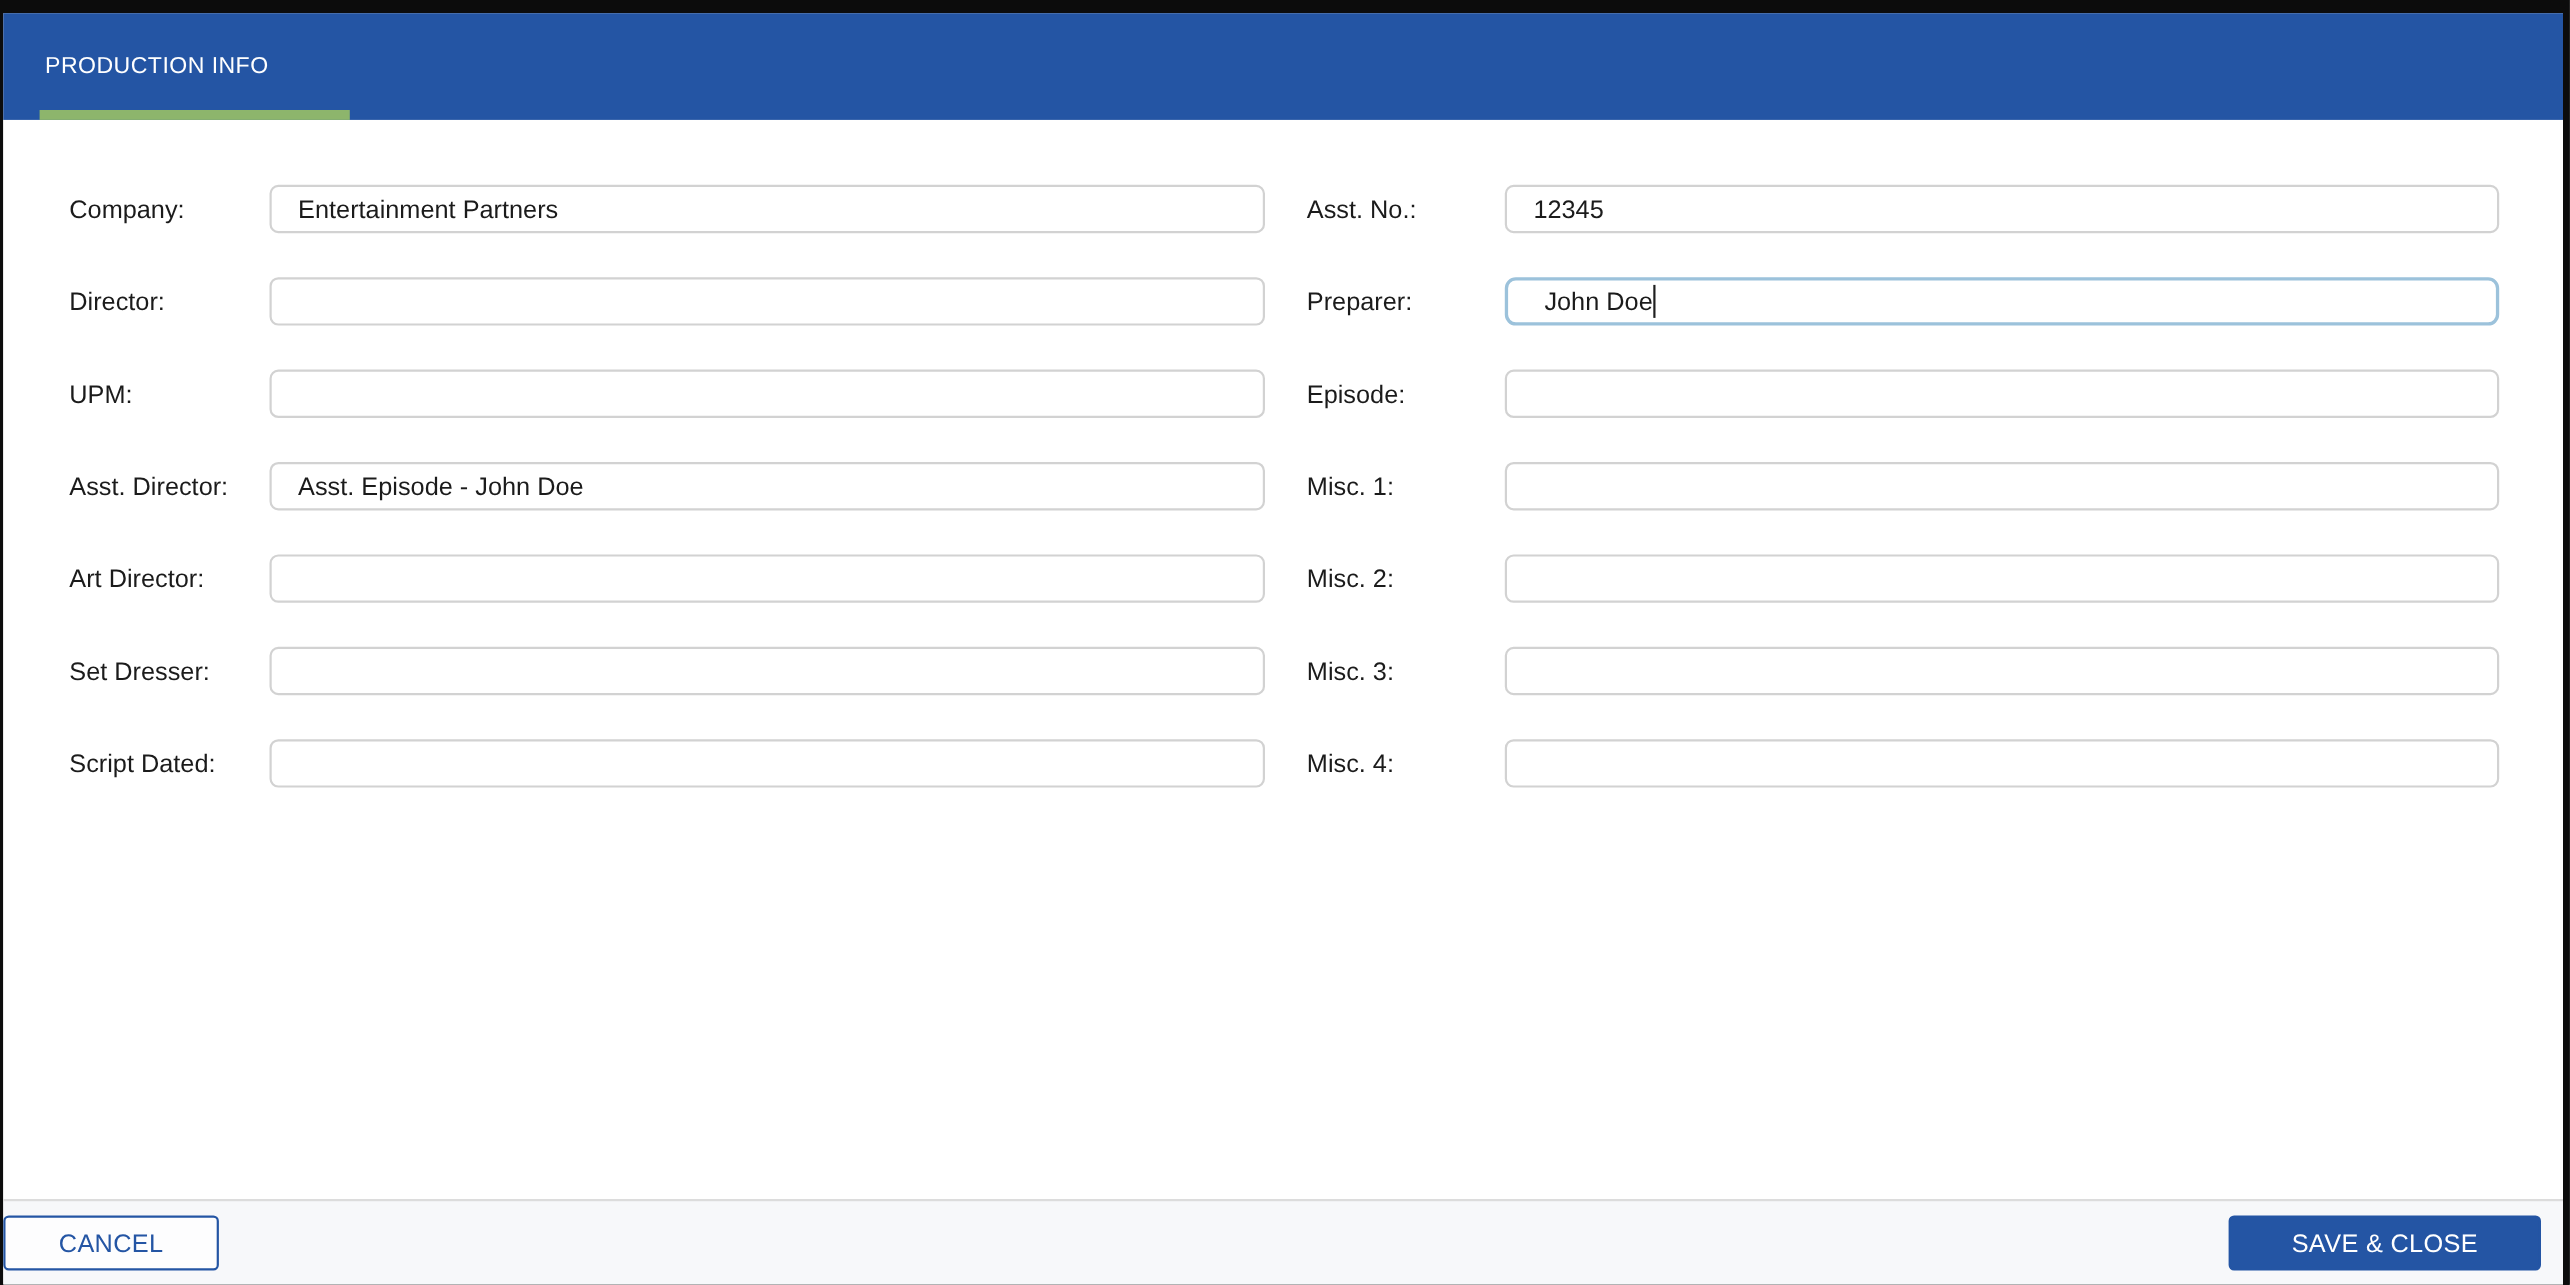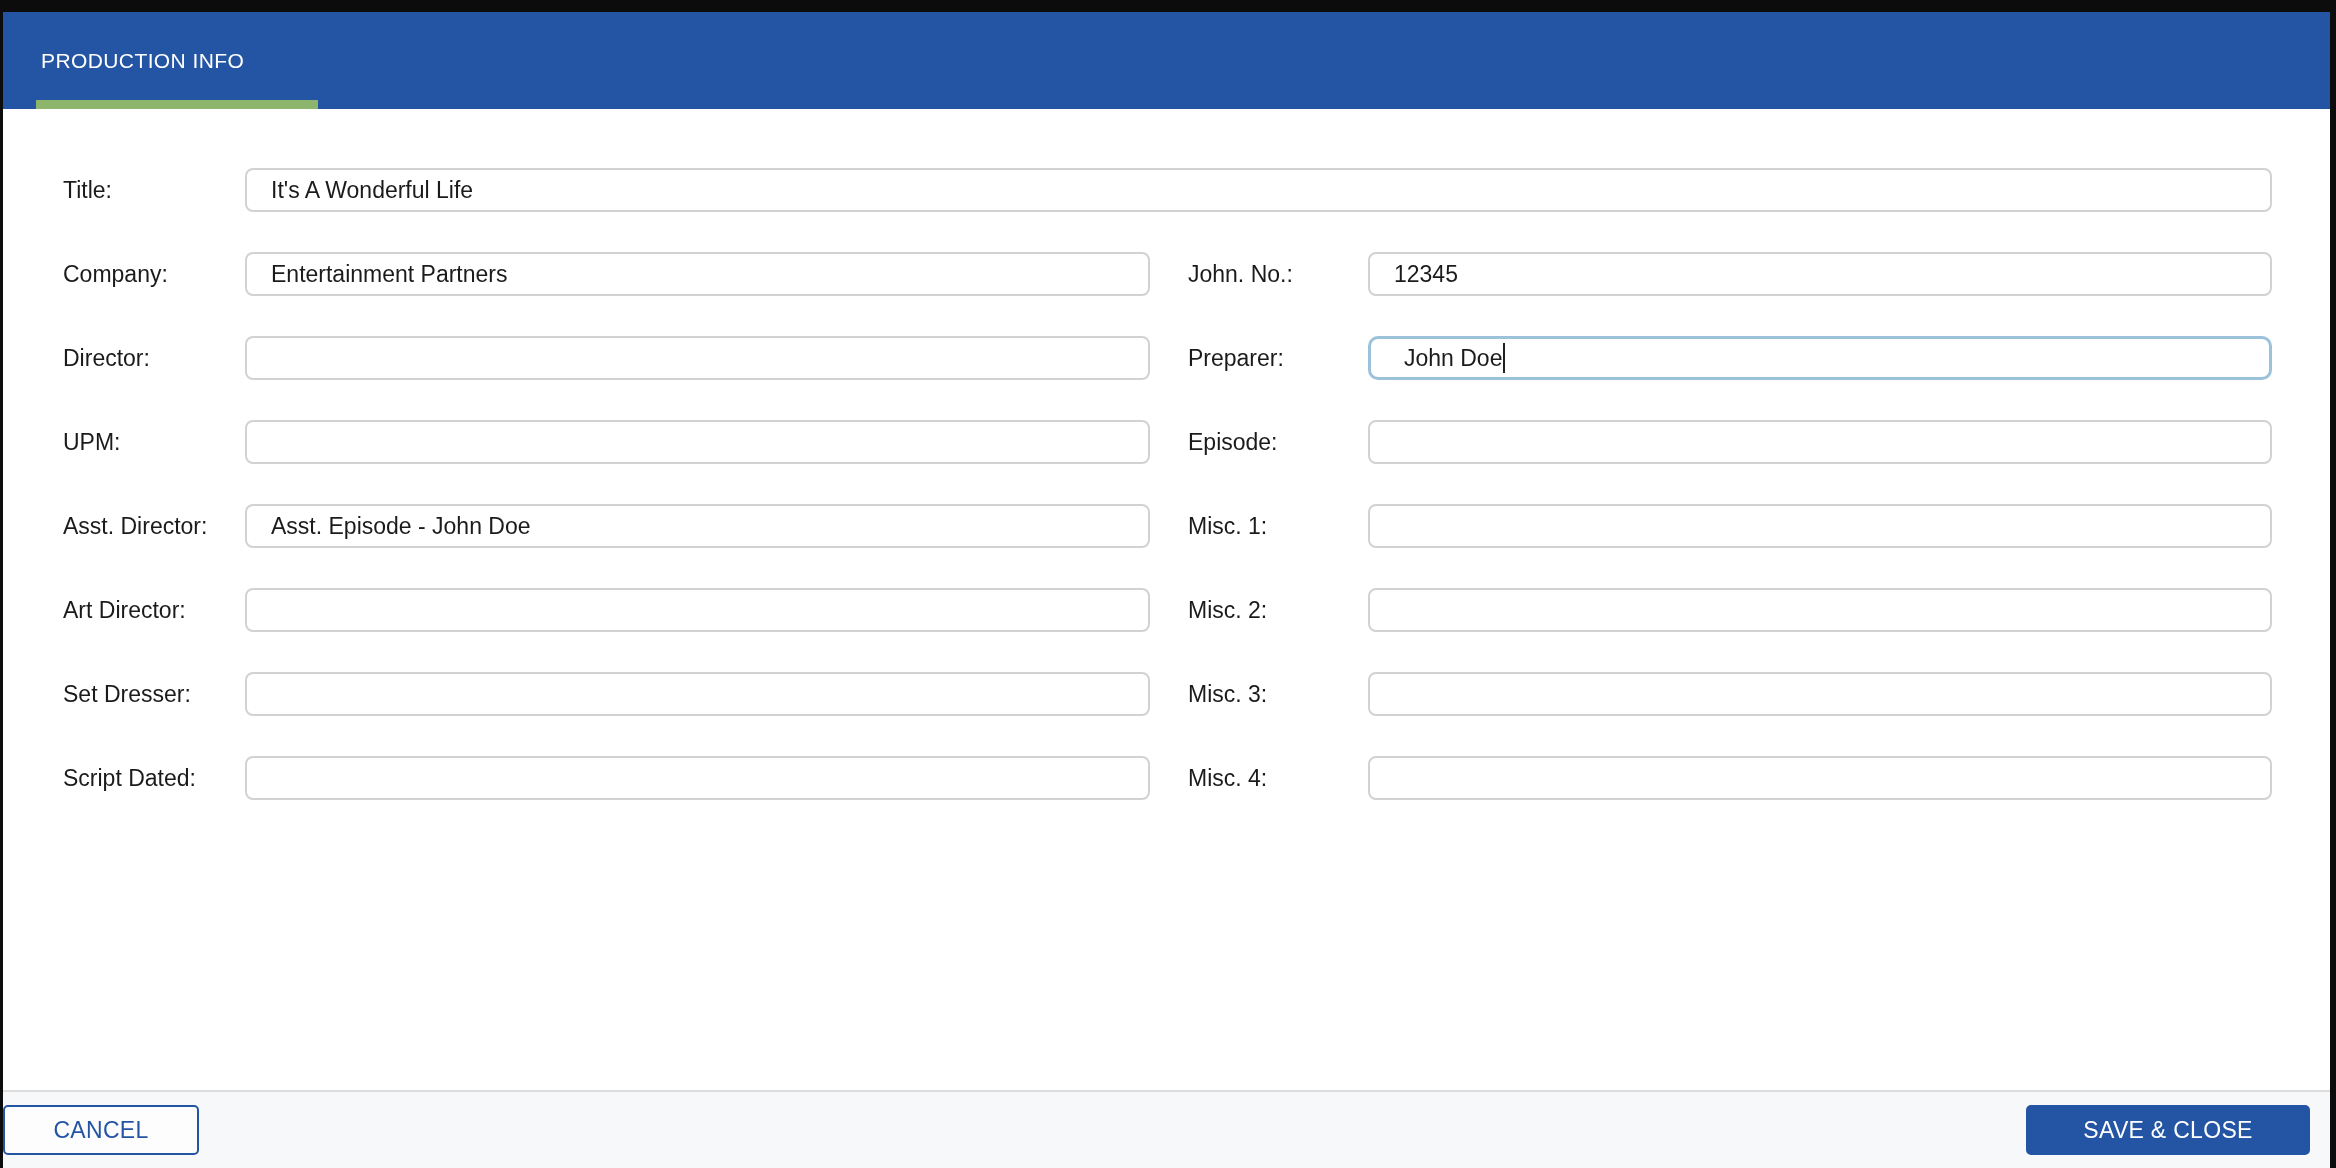--- a/index.html
+++ b/index.html
@@ -144,31 +144,25 @@
 <div class="stage">
   <div class="dialog">
 
     <div class="header">
       <span class="header-title">PRODUCTION INFO</span>
       <div class="tab-indicator"></div>
     </div>
 
     <div class="form">
         <div class="row">
-          <div class="flabel">Title:</div>
-          <div class="field full">
-            <span>It's A Wonderful Life</span>
-          </div>
-        </div>
-        <div class="row">
           <div class="flabel">Company:</div>
           <div class="field">
             <span>Entertainment Partners</span>
           </div>
-          <div class="flabel right">John. No.:</div>
+          <div class="flabel right">Asst. No.:</div>
           <div class="field">
             <span>12345</span>
           </div>
         </div>
         <div class="row">
           <div class="flabel">Director:</div>
           <div class="field">
             <span></span>
           </div>
           <div class="flabel right">Preparer:</div>

